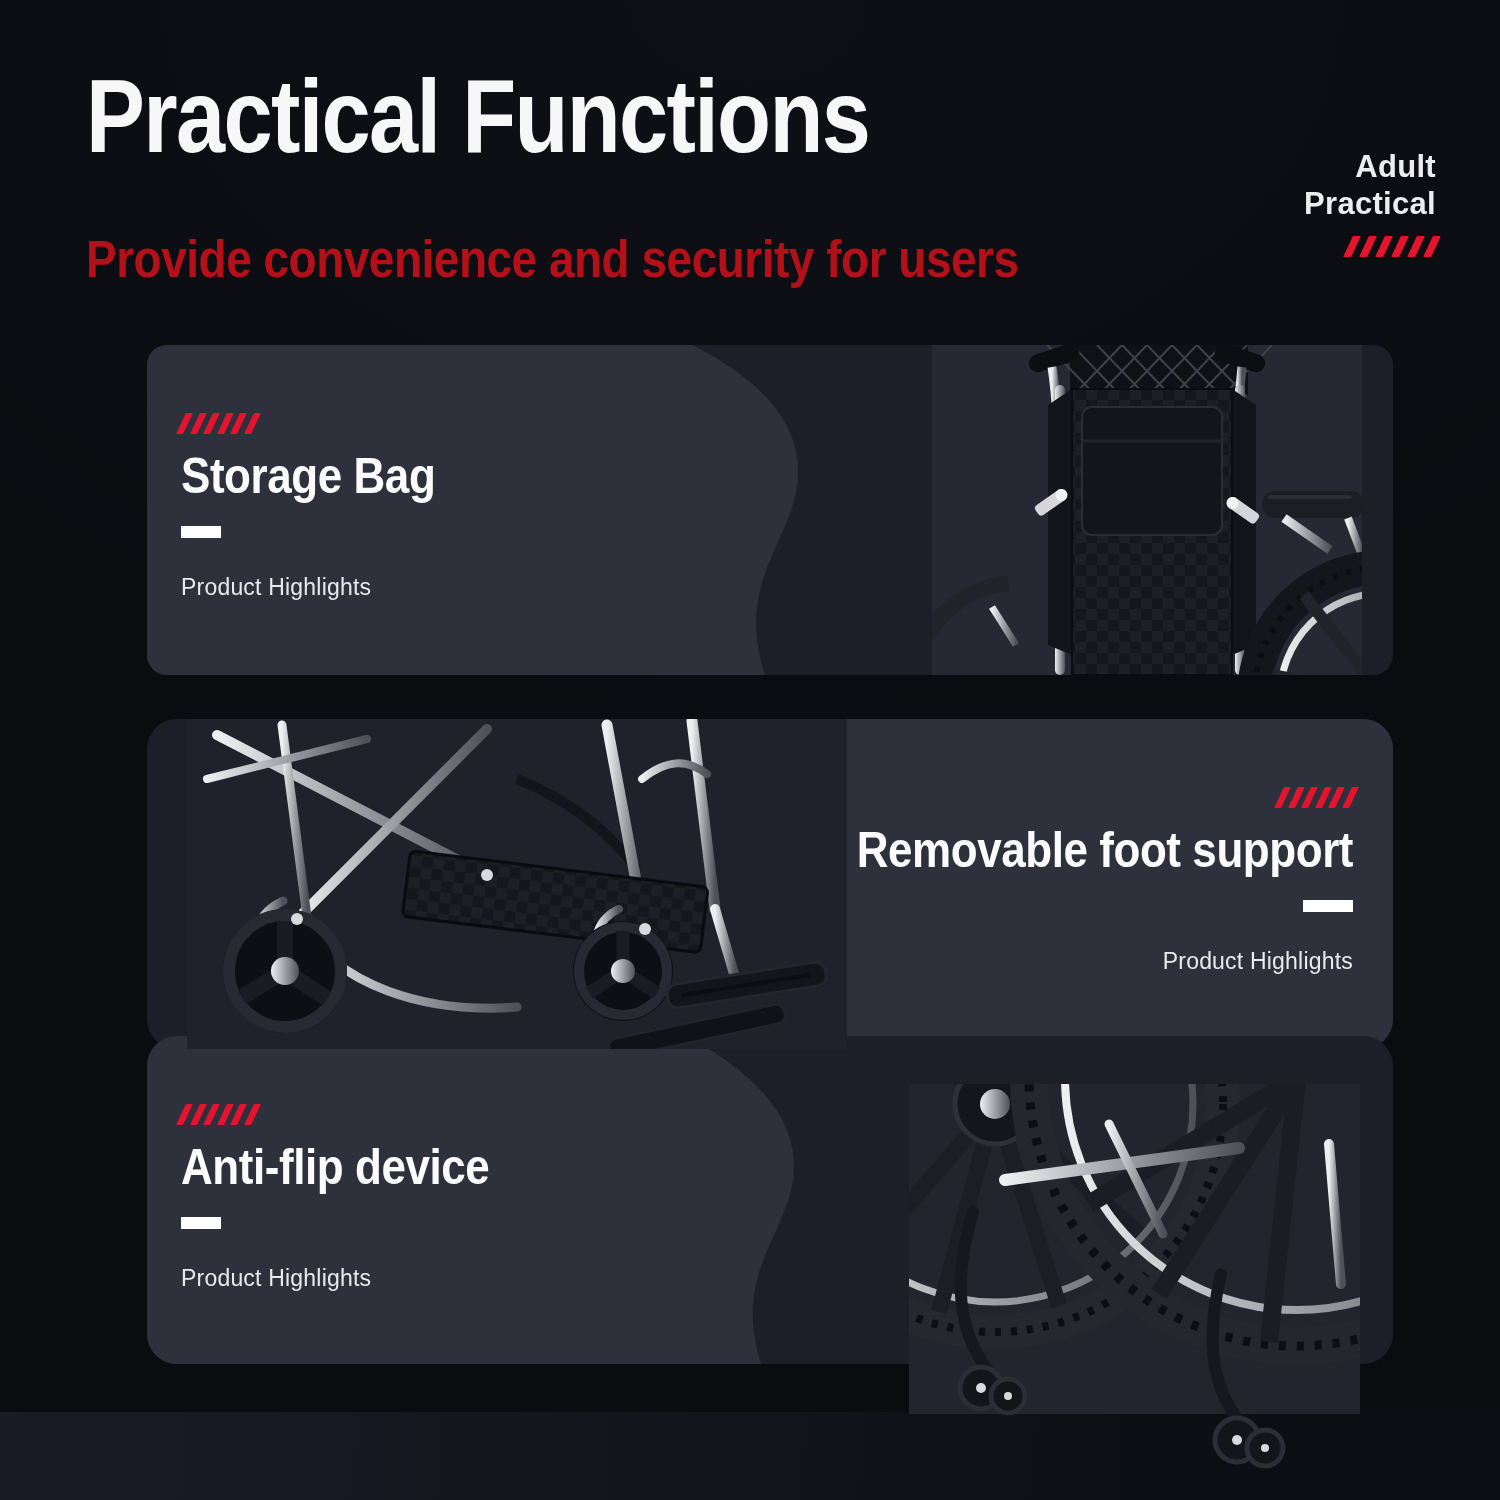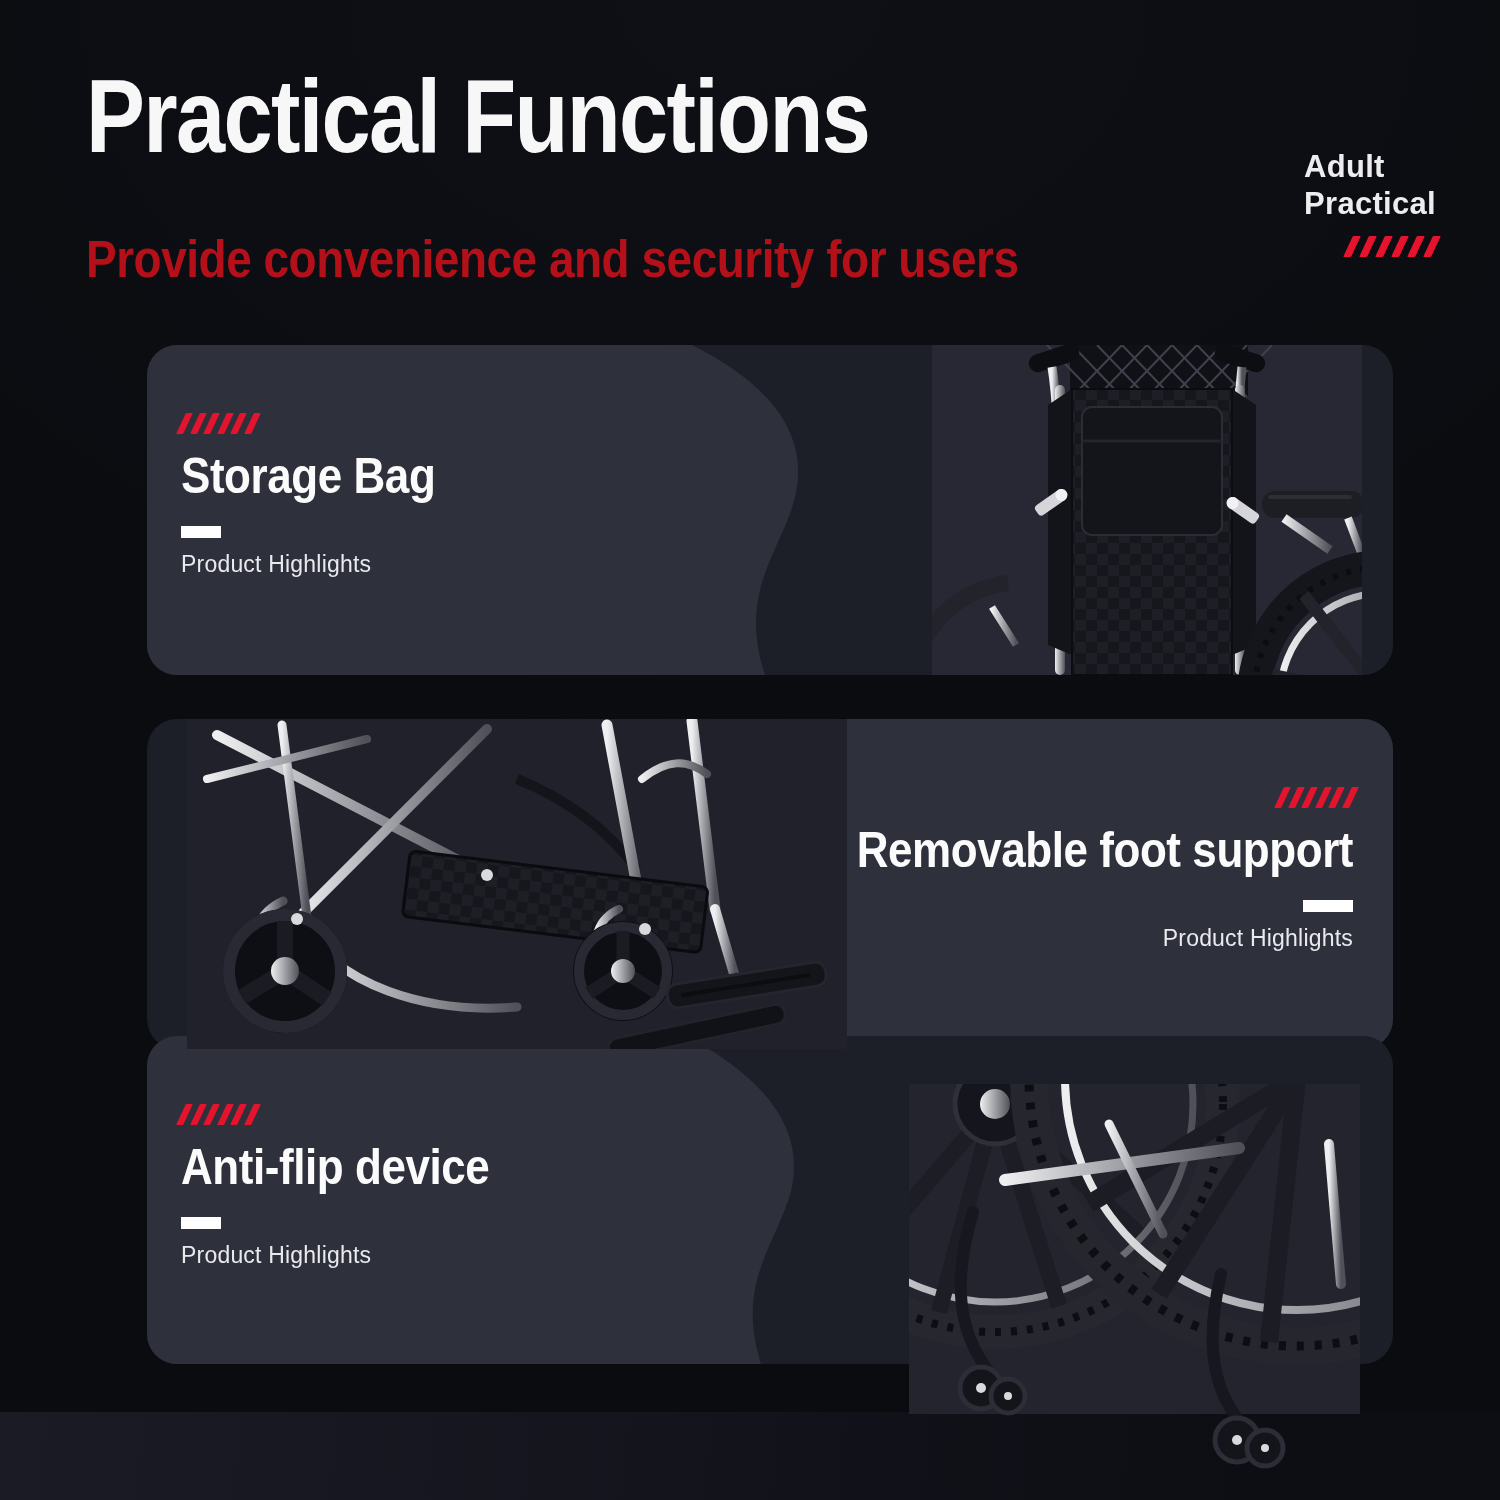--- a/index.html
+++ b/index.html
@@ -21,53 +21,53 @@
     color:var(--text-white); white-space:nowrap;
     transform:scaleX(0.85); transform-origin:left top;
   }
   .subtitle{
     position:absolute; left:86px; top:230px;
     font-size:51px; font-weight:700; letter-spacing:-0.5px;
     color:var(--subtitle-red); white-space:nowrap;
     transform:scaleX(0.90); transform-origin:left top;
   }
   .brand{
-    position:absolute; right:64px; top:148px; 
+    position:absolute; right:64px; top:148px; text-align:right;
     color:#edecef; font-size:31px; font-weight:700; line-height:37px; letter-spacing:0.3px;
   }
   .brand .slashes{margin-top:14px; display:flex; justify-content:flex-end; gap:8px;}
   .brand .slash{width:8px; height:21px;}
   
   .slashes{display:flex; gap:7px;}
   .slash{
     display:inline-block; width:6.5px; height:21px; border-radius:1px;
     background:var(--accent-red); transform:skewX(-25deg);
   }
   
   .card{
     position:absolute; left:147px; width:1246px;
     background:var(--card-dark); border-radius:30px; overflow:hidden;
   }
-  .card1{top:345px; height:330px;}
+  .card1{top:345px; height:330px;border-radius:20px;}
   .card2{top:719px; height:330px;}
   .card3{top:1036px; height:328px;}
   .swoosh{position:absolute; inset:0; width:100%; height:100%;}
   .card-text{position:absolute; top:68px; display:flex; flex-direction:column; z-index:3;}
   .card-text.left{left:34px; align-items:flex-start; text-align:left;}
   .card-text.right{right:40px; align-items:flex-end; text-align:left;}
   .card-title{
     margin-top:15px; font-size:50px; font-weight:700; letter-spacing:-0.5px;
     line-height:54px; color:#fbfbfc; white-space:nowrap;
     transform:scaleX(0.88);
   }
   .card-text.left  .card-title{transform-origin:left top;}
   .card-text.right .card-title{transform-origin:right top;}
   .bar{margin-top:23px; width:40px; height:12px; background:#ffffff;}
   .card-text.right .bar{width:50px;}
-  .caption{margin-top:13px; font-size:23px; font-weight:400; letter-spacing:0.2px; color:#e9e9ee;}
+  .caption{margin-top:36px; font-size:23px; font-weight:400; letter-spacing:0.2px; color:#e9e9ee;}
   
   .photo{position:absolute; z-index:2; display:block;}
   .photo1{left:785px; top:0; width:430px; height:330px;}
   .photo2{left:40px; top:0; width:660px; height:330px;}
   .photo3{left:909px; top:1084px; width:451px; height:386px; z-index:4;}
   
   .bottom-band{
     position:absolute; left:0; top:1412px; width:100%; height:88px;
     background:linear-gradient(95deg, #1a1b25 0%, #13141c 45%, #0d0e13 85%);
   }

